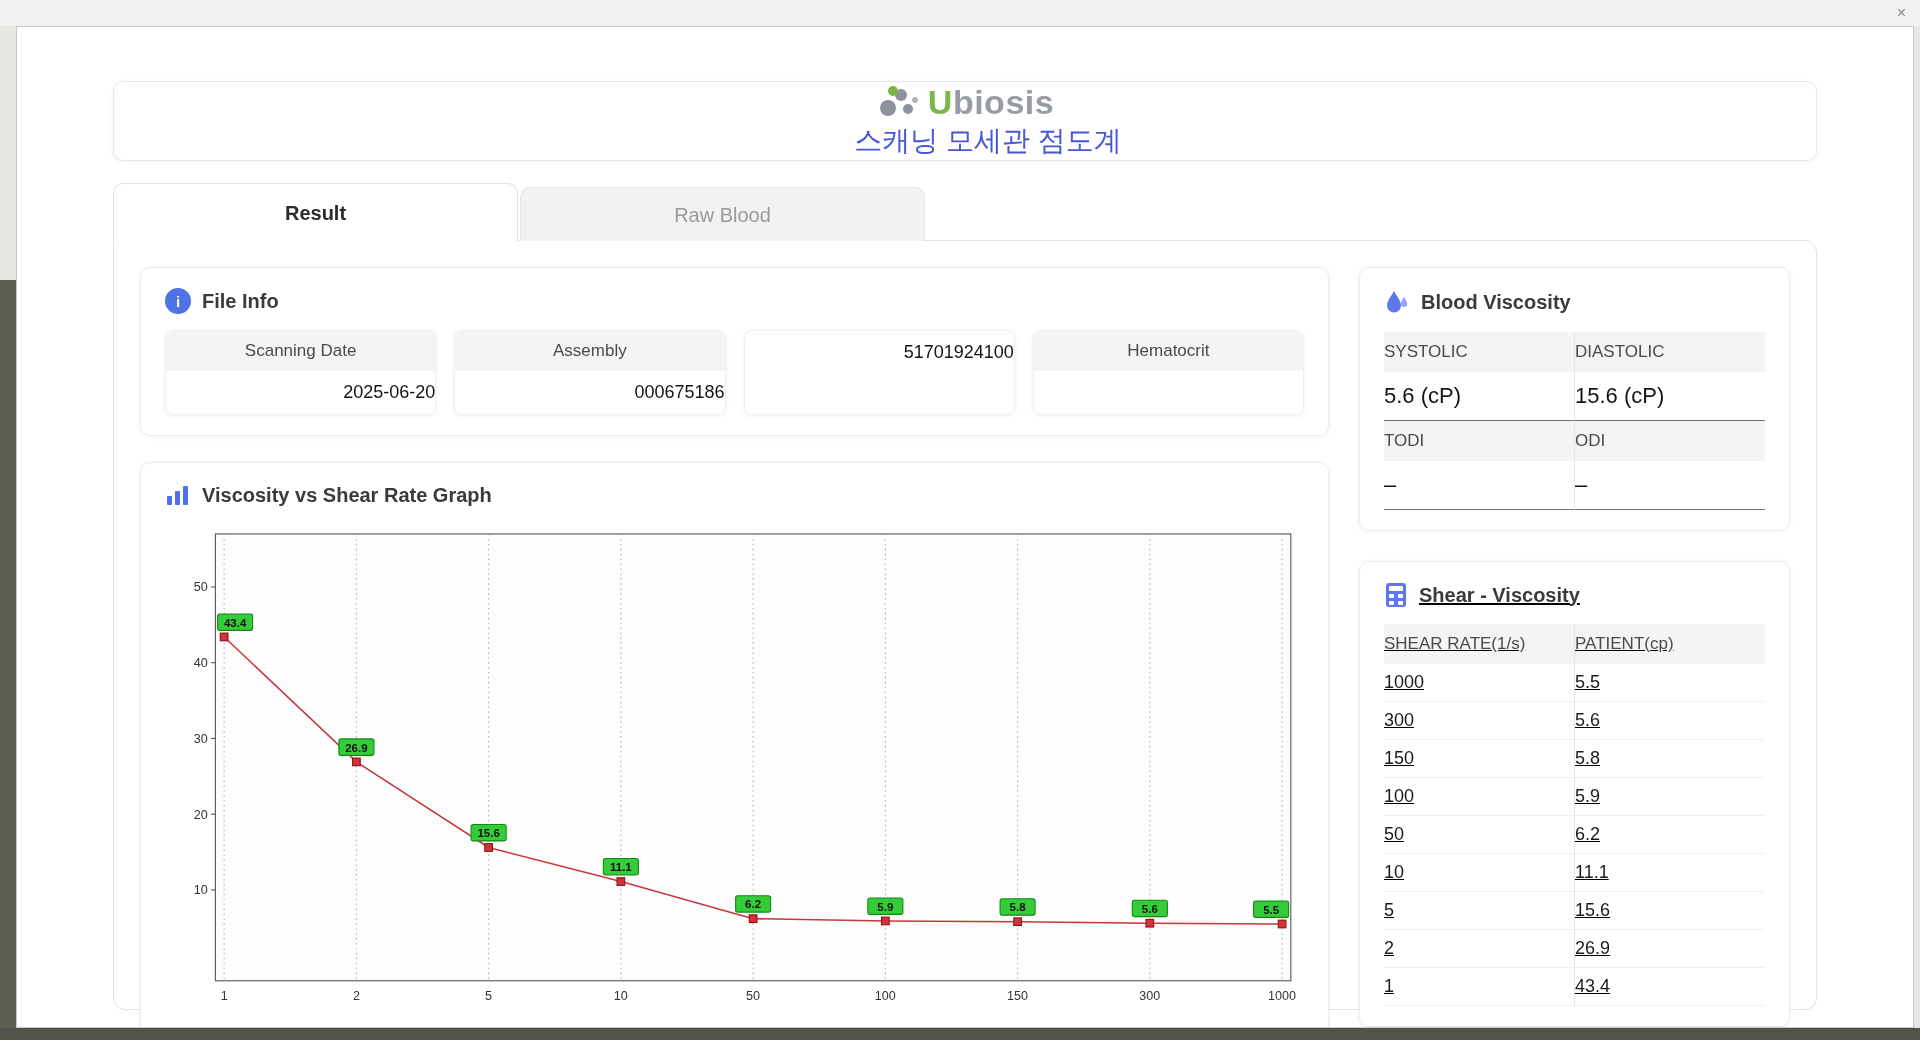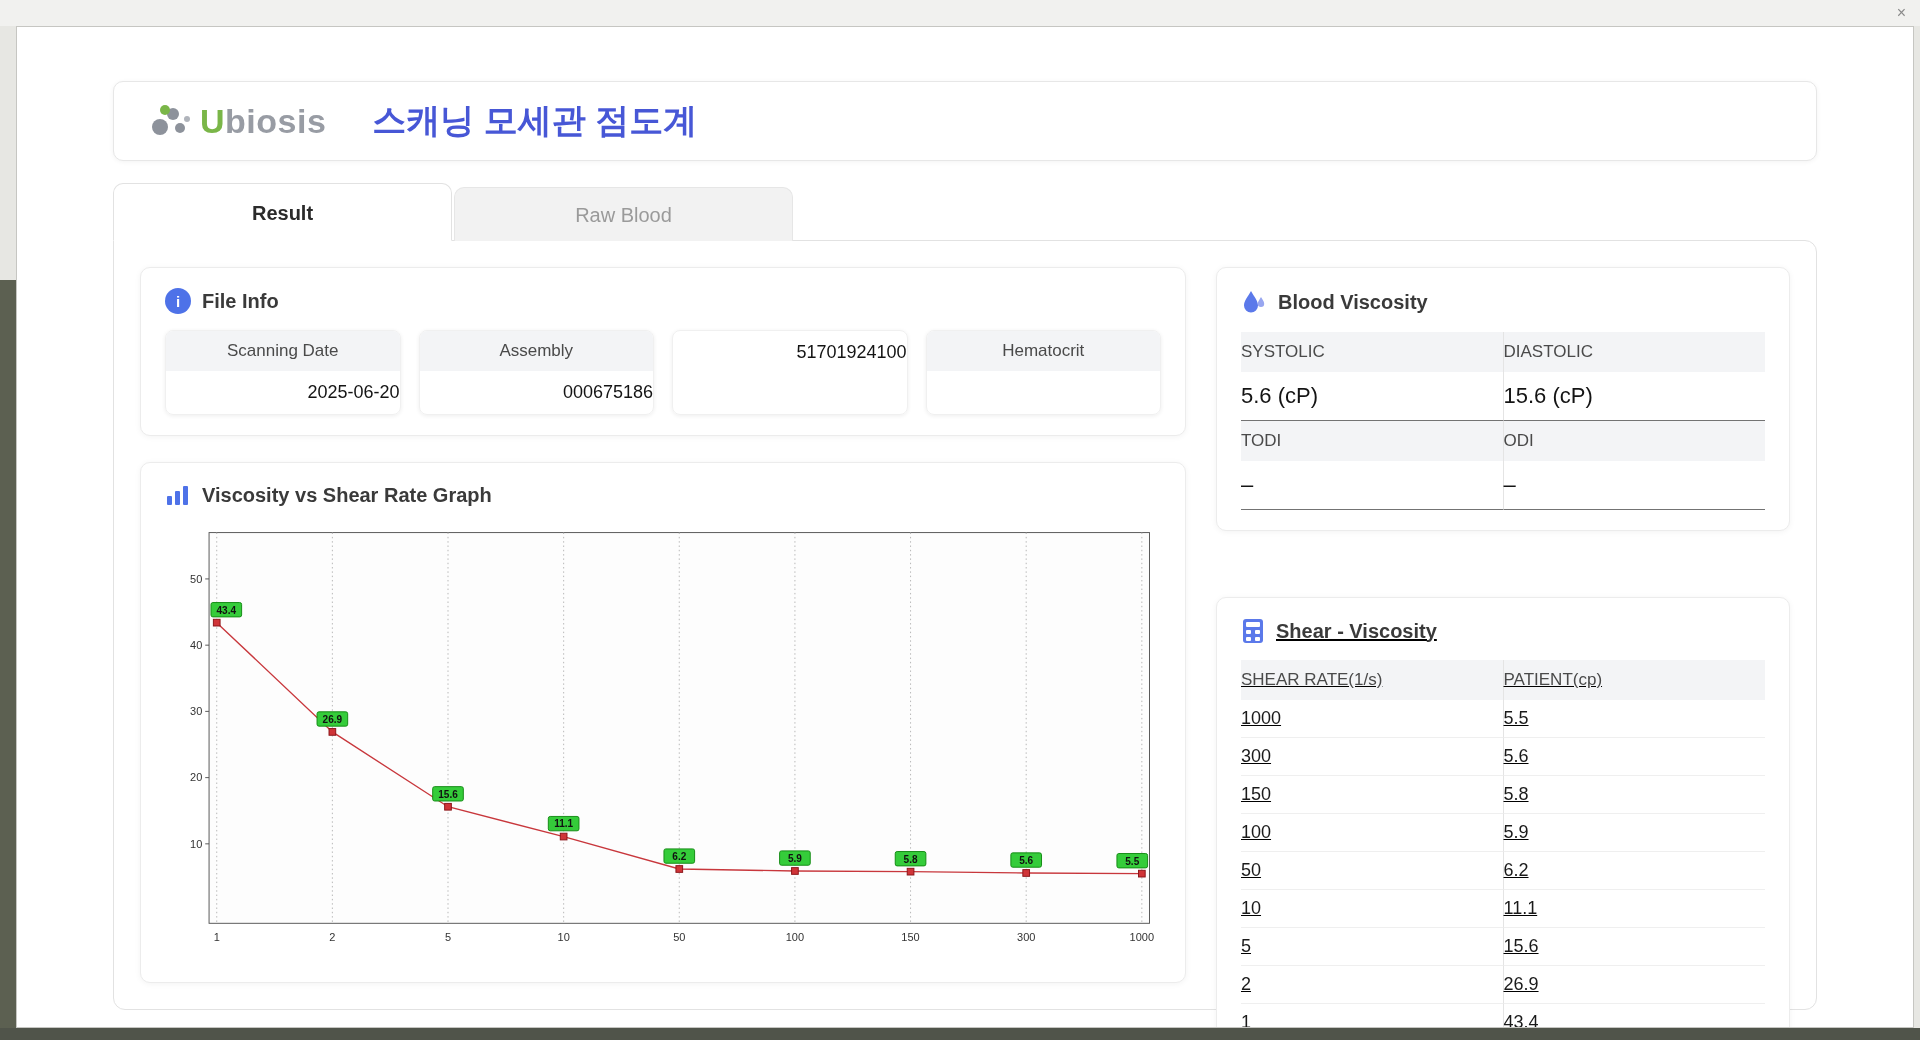--- a/index.html
+++ b/index.html
@@ -8,40 +8,40 @@
   .top-strip { position:absolute; top:0; left:0; right:0; height:26px; background:#f1f1ef; z-index:3; }
   .close-x { position:absolute; top:3px; right:14px; font-size:16px; color:#8a8a8a; cursor:pointer; z-index:4; line-height:20px; }
   .desk-left { position:absolute; left:0; top:280px; width:16px; bottom:0; background:#5c6051; }
   .desk-bottom { position:absolute; left:0; right:0; bottom:0; height:12px; background:#50544a; }
   .window { position:absolute; top:26px; left:16px; right:6px; bottom:12px; background:#fff;
     border:1px solid #c6c6c2; z-index:2; overflow:hidden; }
   .container { padding:0 96px; height:100%; }
 
   
   .header-card { margin-top:54px; height:80px; border:1px solid #e7e7e7; border-radius:10px;
-    box-shadow:0 1px 5px rgba(0,0,0,.05); display:flex; align-items:center; padding:0 34px; background:#fff; }
+    box-shadow:0 1px 5px rgba(0,0,0,.05); display:flex; align-items:center; padding:0 34px; background:#fff;flex-direction:column; }
   .logo { display:flex; align-items:center; gap:6px; }
   .logo-text { font-size:34px; font-weight:600; letter-spacing:.5px; }
   .logo-u { color:#7ab648; }
   .logo-rest { color:#989ca4; }
-  .app-title { margin-left:46px; font-size:34px; font-weight:700; color:#4757d6; }
+  .app-title { margin-left:46px; font-size:28px; font-weight:400; color:#4757d6; }
 
   
   .tabs { display:flex; align-items:flex-end; margin-top:22px; position:relative; z-index:2; margin-bottom:-1px; }
-  .tab { width:339px; text-align:center; font-size:20px; border-radius:10px 10px 0 0; cursor:pointer; }
+  .tab { width:405px; text-align:center; font-size:20px; border-radius:10px 10px 0 0; cursor:pointer; }
   .tab.active { height:58px; line-height:58px; background:#fff; color:#2b2b2b; font-weight:700;
     border:1px solid #e2e2e2; border-bottom:1px solid #fff; }
   .tab.inactive { height:54px; line-height:54px; background:#f2f2f2; color:#9a9a9a;
     border:1px solid #e6e6e6; border-bottom:none; margin-left:2px; }
 
   
   .content-card { border:1px solid #e2e2e2; border-radius:0 12px 12px 12px; background:#fff;
     padding:26px; display:flex; gap:30px; height:770px; }
   .left-col { flex:1; display:flex; flex-direction:column; }
-  .right-col { width:574px; display:flex; flex-direction:column;gap:36px; }
+  .right-col { width:431px; display:flex; flex-direction:column; }
 
   .card { border:1px solid #ececec; border-radius:10px; box-shadow:0 1px 6px rgba(0,0,0,.05);
     padding:20px 24px; background:#fff; }
   .card-head { display:flex; align-items:center; gap:11px; margin-bottom:16px; }
   .card-title { font-size:20px; font-weight:700; color:#3a3a3a; }
 
   .icon-badge { width:26px; height:26px; border-radius:50%; background:#4e72e8; color:#fff;
     display:inline-flex; align-items:center; justify-content:center; font-size:15px; font-weight:700; flex:0 0 auto; }
 
   

